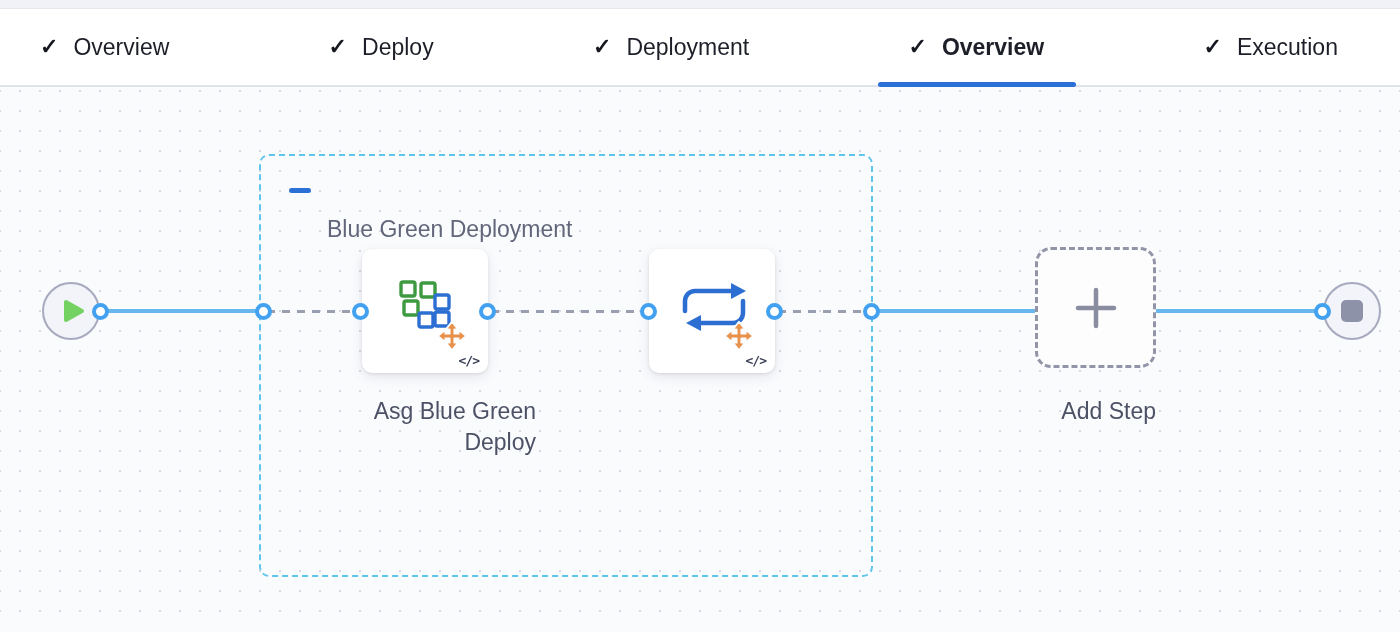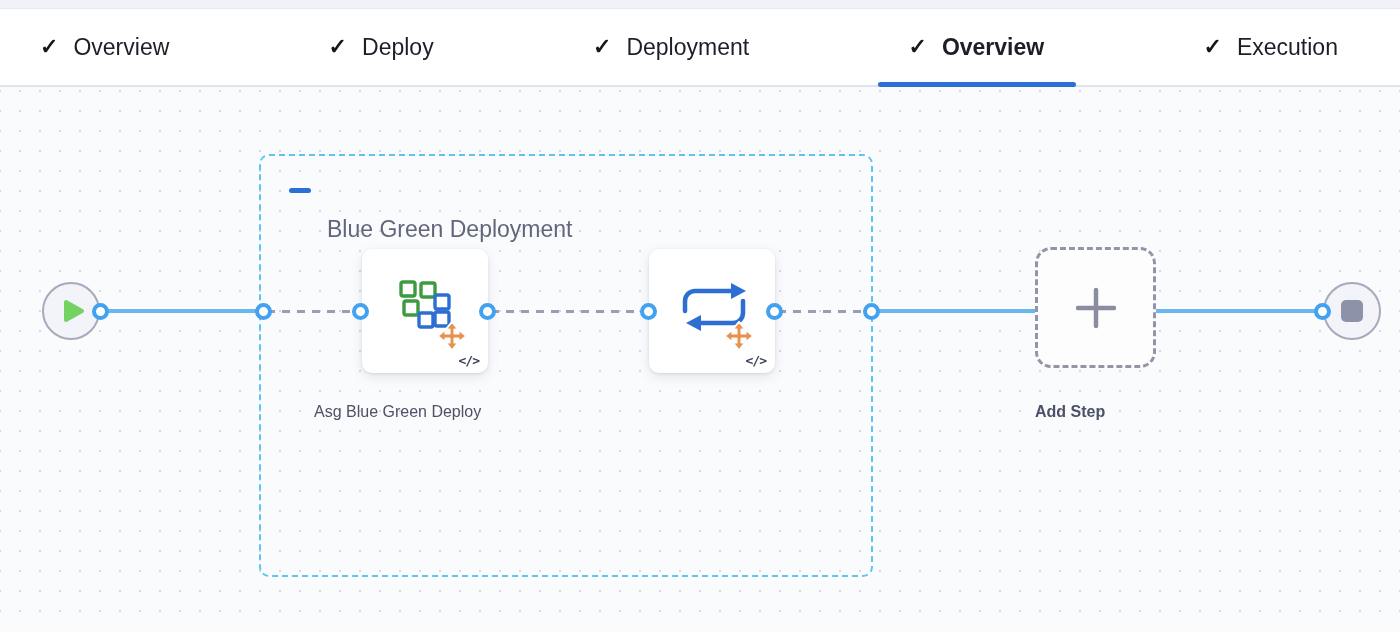--- a/index.html
+++ b/index.html
@@ -47,22 +47,22 @@
     box-shadow:0 1px 3px rgba(40,41,61,.10), 0 4px 12px rgba(96,97,112,.14); }
   .step-card svg { position:absolute; left:0; top:0; }
   .code-badge { position:absolute; right:9px; bottom:5px; font-size:13px;
     font-weight:700; color:#3a3f55; font-family:"DejaVu Sans Mono", monospace;
     letter-spacing:-1px; }
 
   .add-card { position:absolute; left:1035px; top:160px; width:121px; height:121px;
     background:#fdfdfe; border:3px dashed #9295a8; border-radius:16px; z-index:4;
     display:flex; align-items:center; justify-content:center; cursor:pointer; }
 
-  .step-label { position:absolute; top:309px; font-size:16px; line-height:31px;
-    color:#4c5166; text-align:left; z-index:2; }
+  .step-label { position:absolute; top:309px; font-size:23px; line-height:31px;
+    color:#4c5166; text-align:right; z-index:2; }
 
   .stop-square { width:22px; height:22px; border-radius:5px; background:#8e92a9; }
 </style>
 </head>
 <body>
 
 <div class="top-strip"></div>
 
 <div class="tabbar">
   <div class="tab">
@@ -156,15 +156,15 @@
   <div class="port" style="left:92px;"></div>
   <div class="port" style="left:255px;"></div>
   <div class="port" style="left:352px;"></div>
   <div class="port" style="left:479px;"></div>
   <div class="port" style="left:640px;"></div>
   <div class="port" style="left:766px;"></div>
   <div class="port" style="left:863px;"></div>
   <div class="port" style="left:1314px;"></div>
 
   <div class="step-label" style="left:314px; width:222px;">Asg Blue Green Deploy</div>
-  <div class="step-label" style="left:1035px; width:121px;font-weight:bold;">Add Step</div>
+  <div class="step-label" style="left:1035px; width:121px;">Add Step</div>
 
 </div>
 
 </body></html>

